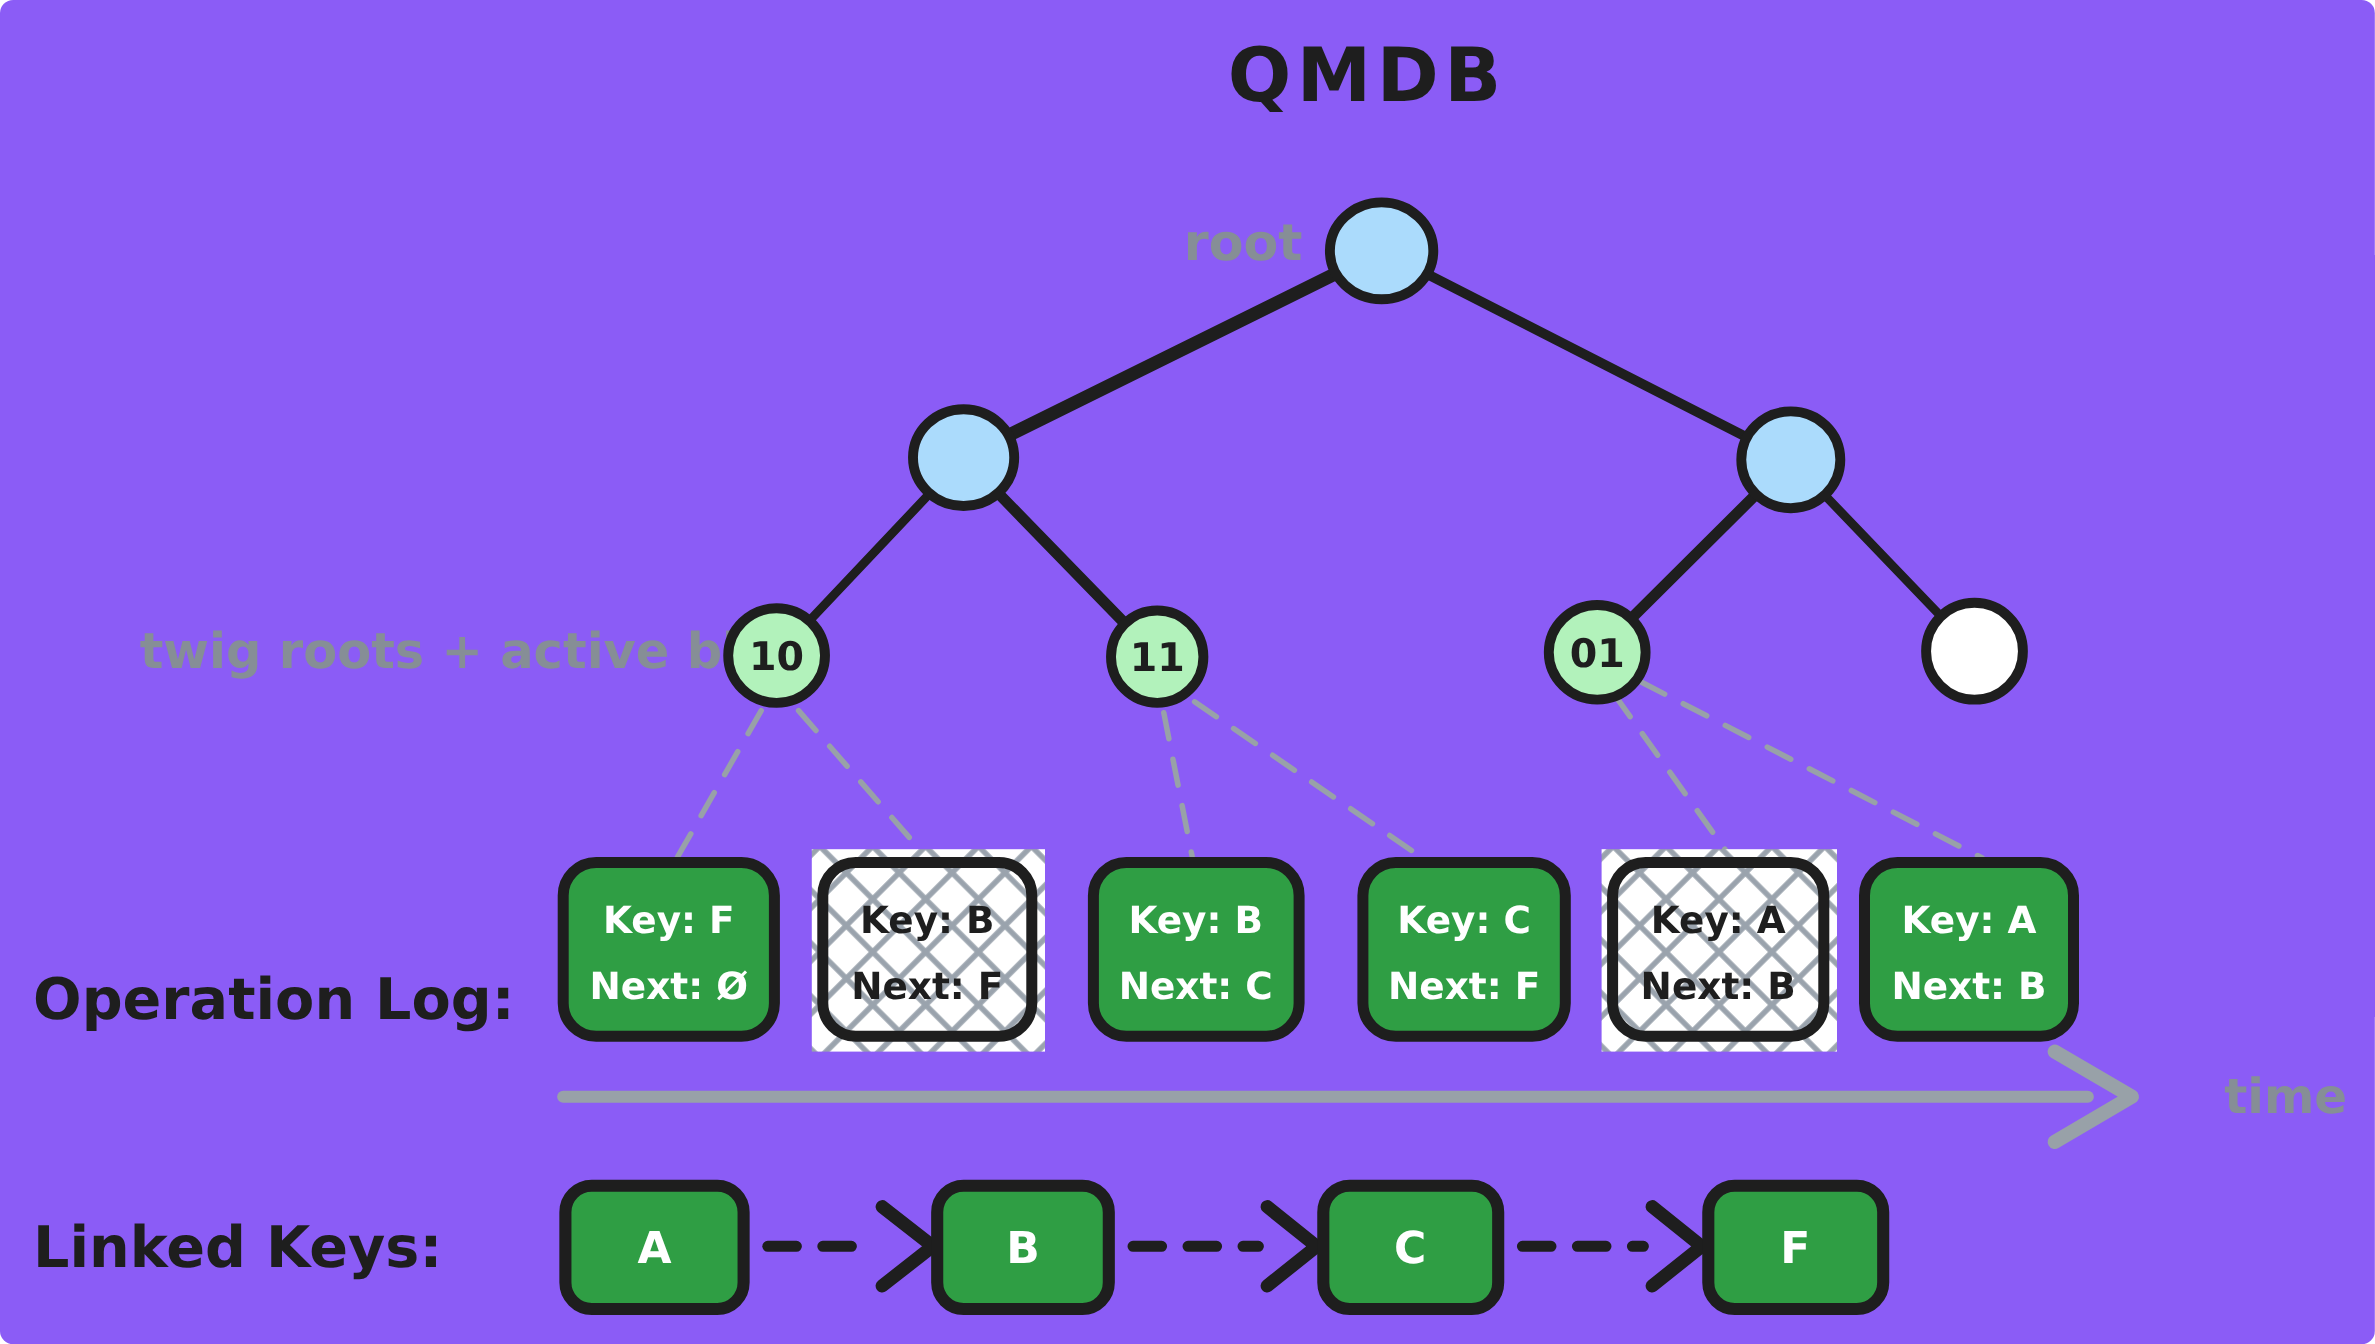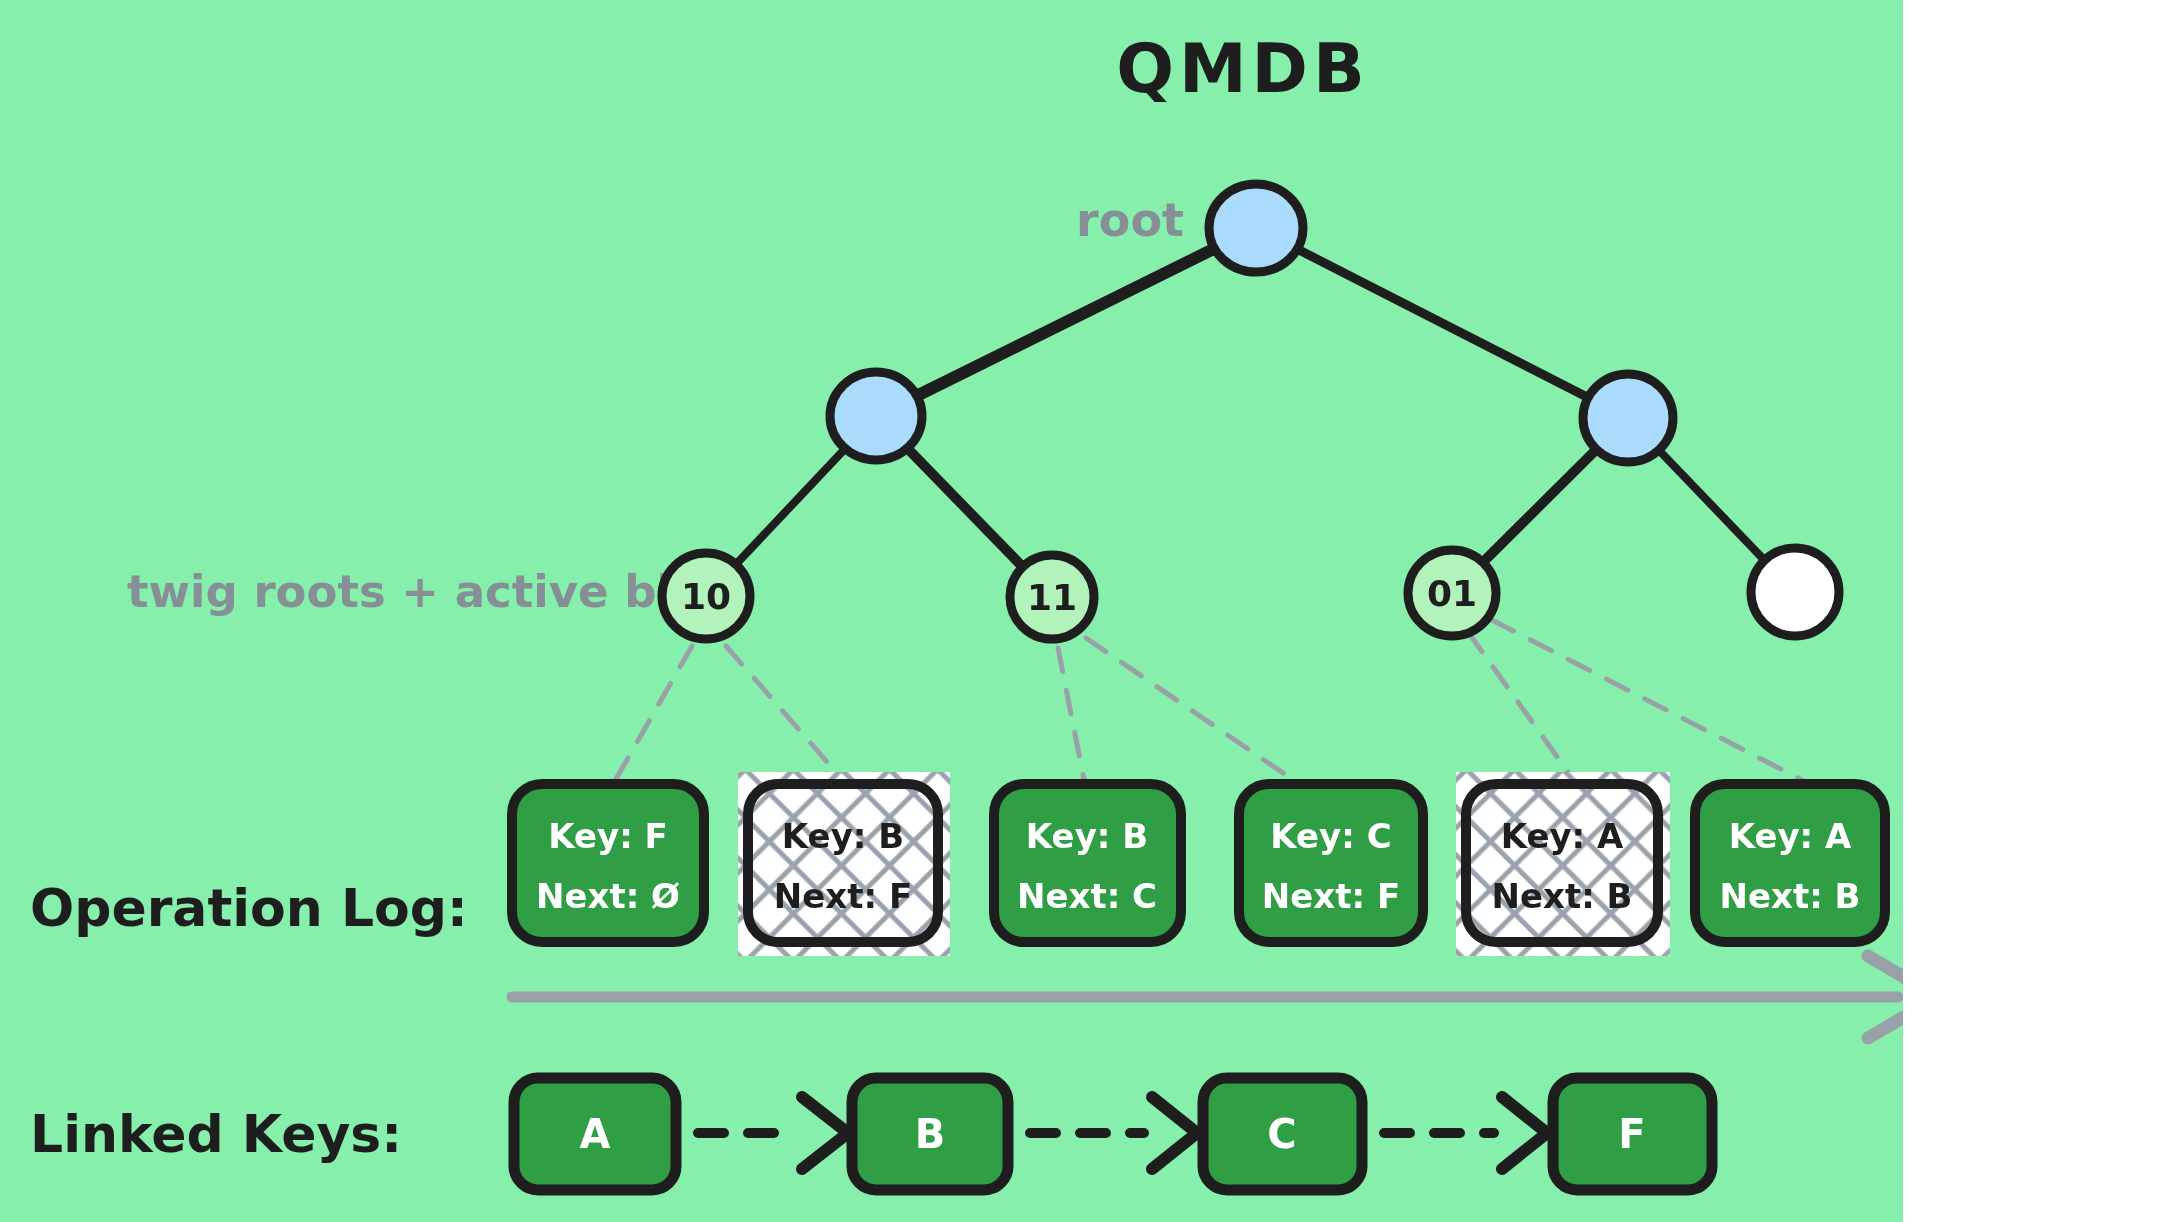--- a/index.html
+++ b/index.html
@@ -1,16 +1,16 @@
 <!DOCTYPE html>
 <html><head>
 <meta charset="utf-8">
 <style>
   html, body { margin: 0; padding: 0; background: #ffffff; }
-  .stage { position: relative; width: 1903px; height: 1222px; background: #86efac; overflow: hidden; }
+  .stage { position: relative; width: 2159px; height: 1222px; background: #8b5cf6; overflow: hidden; border-radius: 12px; }
   svg { display: block; }
   text { font-family: "DejaVu Sans", sans-serif; }
   .hand { font-weight: 700; }
   .label-gray { fill: #868e96; font-weight: 600; }
 </style>
 </head>
 <body>
 
 <div class="stage">
 <svg width="2159" height="1222" viewBox="0 0 2159 1222">

